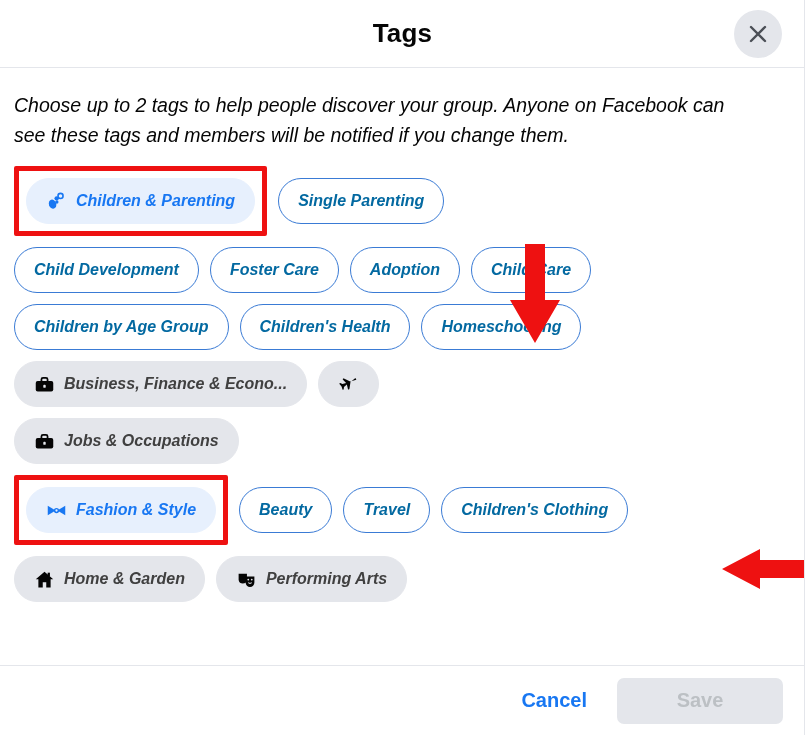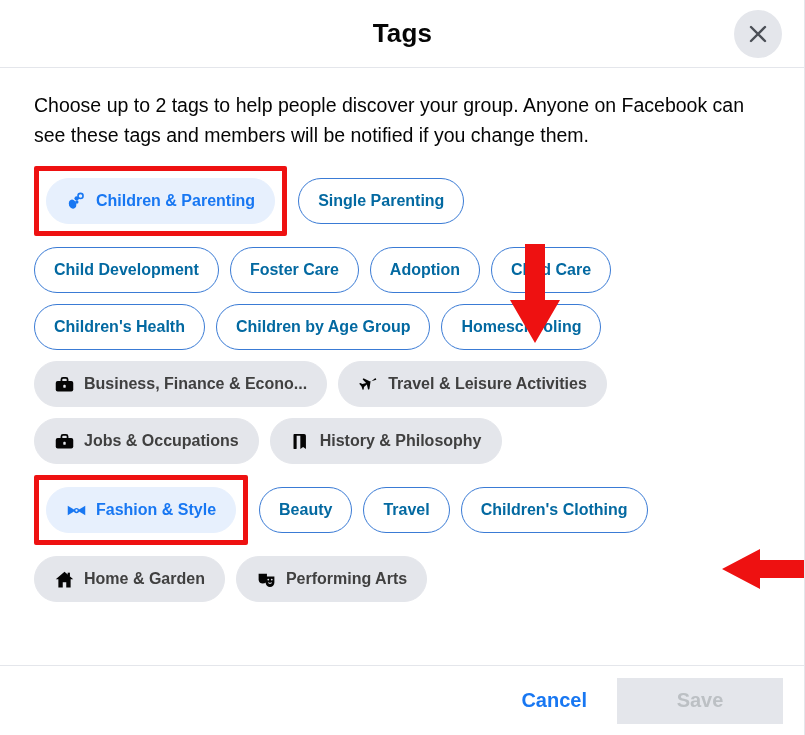--- a/index.html
+++ b/index.html
@@ -46,23 +46,24 @@
     display: flex;
     align-items: center;
     justify-content: center;
     cursor: pointer;
   }
   .close-btn svg { display: block; }
 
   
   .body {
     flex: 1 1 auto;
-    padding: 22px 22px 0 34px;
+    padding: 22px 22px 0 14px;
     overflow: hidden;
     position: relative;
+    font-style: italic;
   }
   .desc {
     font-size: 19.5px;
     line-height: 30px;
     color: #050505;
     max-width: 735px;
     margin-bottom: 16px;
   }
 
   .tag-row {
@@ -153,21 +154,21 @@
     background: transparent;
     border: none;
     font-family: inherit;
   }
   .save-btn {
     font-size: 20px;
     font-weight: bold;
     color: #bcc0c4;
     background: #e4e6eb;
     border: none;
-    border-radius: 0;
+    border-radius: 7px;
     width: 166px;
     height: 46px;
     cursor: default;
     font-family: inherit;
   }
 
   .right-edge {
     position: absolute;
     right: 0;
     top: 0;
@@ -222,24 +223,24 @@
           </div>
           <div class="pill outline">
             <span>Adoption</span>
           </div>
           <div class="pill outline">
             <span>Child Care</span>
           </div>
         </div>
         <div class="tag-row">
           <div class="pill outline">
+            <span>Children by Age Group</span>
+          </div>
+          <div class="pill outline">
             <span>Children's Health</span>
-          </div>
-          <div class="pill outline">
-            <span>Children by Age Group</span>
           </div>
           <div class="pill outline">
             <span>Homeschooling</span>
           </div>
         </div>
         <div class="tag-row">
           <div class="pill grey">
             <span class="ic">
               <svg width="21" height="21" viewBox="0 0 24 24">
                 <rect x="2" y="8" width="20" height="12" rx="2.2" fill="#050505"></rect>
@@ -248,42 +249,32 @@
               </svg>
             </span>
             <span>Business, Finance &amp; Econo...</span>
           </div>
           <div class="pill grey">
             <span class="ic">
               <svg width="21" height="21" viewBox="0 0 24 24">
                 <path d="M21.6 11.1 L14.4 9.6 L9.7 3.2 A1 1 0 0 0 8 3.6 L9.4 9 L5.2 8.1 L3.6 5.8 A.8 .8 0 0 0 2.3 6.3 L3 10 L2.3 13.6 A.8 .8 0 0 0 3.6 14.1 L5.2 11.8 L9.4 10.9 L8 16.3 A1 1 0 0 0 9.7 16.7 L14.4 10.3 L21.6 8.8 Z" fill="#050505" transform="rotate(-28 12 10)"></path>
               </svg>
             </span>
-            <span>Travel &amp; Leisure Activities</span>
           </div>
         </div>
         <div class="tag-row">
           <div class="pill grey">
             <span class="ic">
               <svg width="21" height="21" viewBox="0 0 24 24">
                 <rect x="2" y="8" width="20" height="12" rx="2.2" fill="#050505"></rect>
                 <path d="M8.5 8 V6.2 A1.8 1.8 0 0 1 10.3 4.4 h3.4 A1.8 1.8 0 0 1 15.5 6.2 V8" fill="none" stroke="#050505" stroke-width="2"></path>
                 <rect x="10.6" y="12.4" width="2.8" height="3.4" rx="1" fill="#e4e6eb"></rect>
               </svg>
             </span>
             <span>Jobs &amp; Occupations</span>
-          </div>
-          <div class="pill grey">
-            <span class="ic">
-              <svg width="21" height="21" viewBox="0 0 24 24">
-                <path d="M5 3.4 h11.2 a2 2 0 0 1 2 2 v15.2 l-3.2-2.2 -3.2 2.2 V5.4 H5 Z" fill="#050505"></path>
-                <rect x="4" y="3.4" width="3.6" height="17.2" rx="1" fill="#050505"></rect>
-              </svg>
-            </span>
-            <span>History &amp; Philosophy</span>
           </div>
         </div>
         <div class="tag-row">
           <div class="boxed">
             <div class="pill selected">
               <span class="ic">
                 <svg width="21" height="21" viewBox="0 0 24 24">
                   <path d="M2 6.5 L9.6 11.2 L9.6 12.8 L2 17.5 Z" fill="#1877f2"></path>
                   <path d="M22 6.5 L14.4 11.2 L14.4 12.8 L22 17.5 Z" fill="#1877f2"></path>
                   <circle cx="12" cy="12" r="3" fill="#1877f2"></circle>

